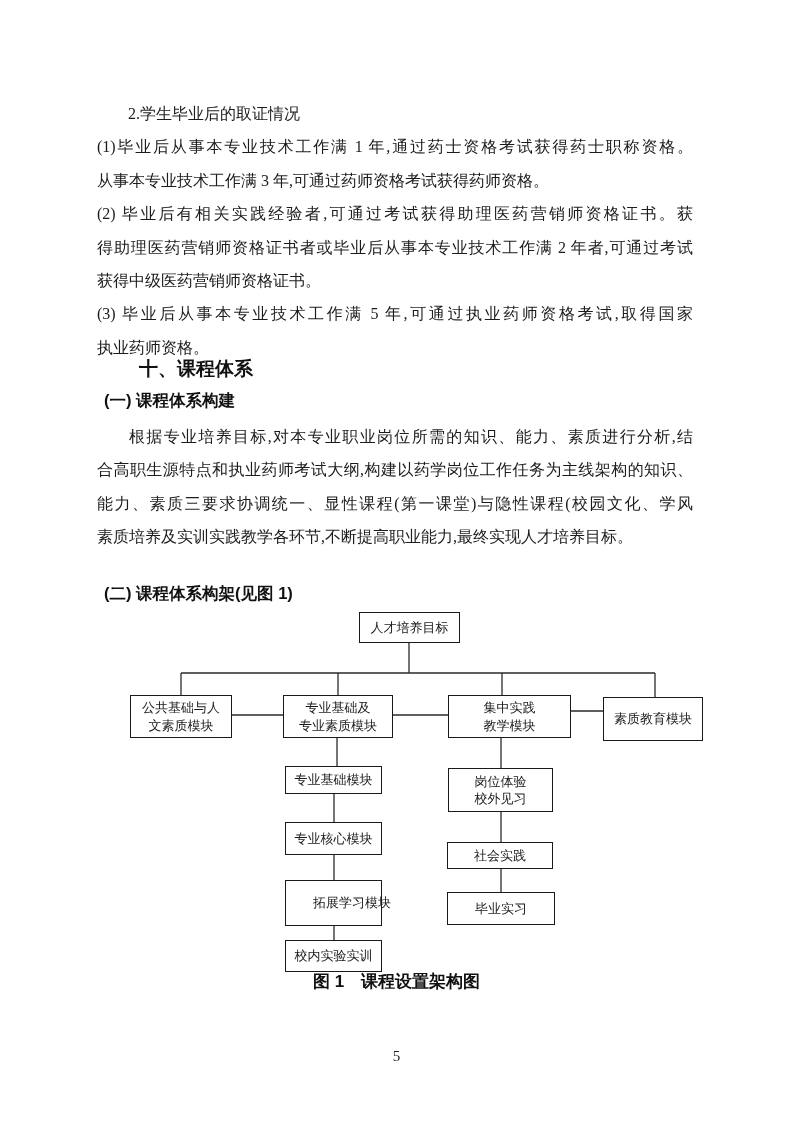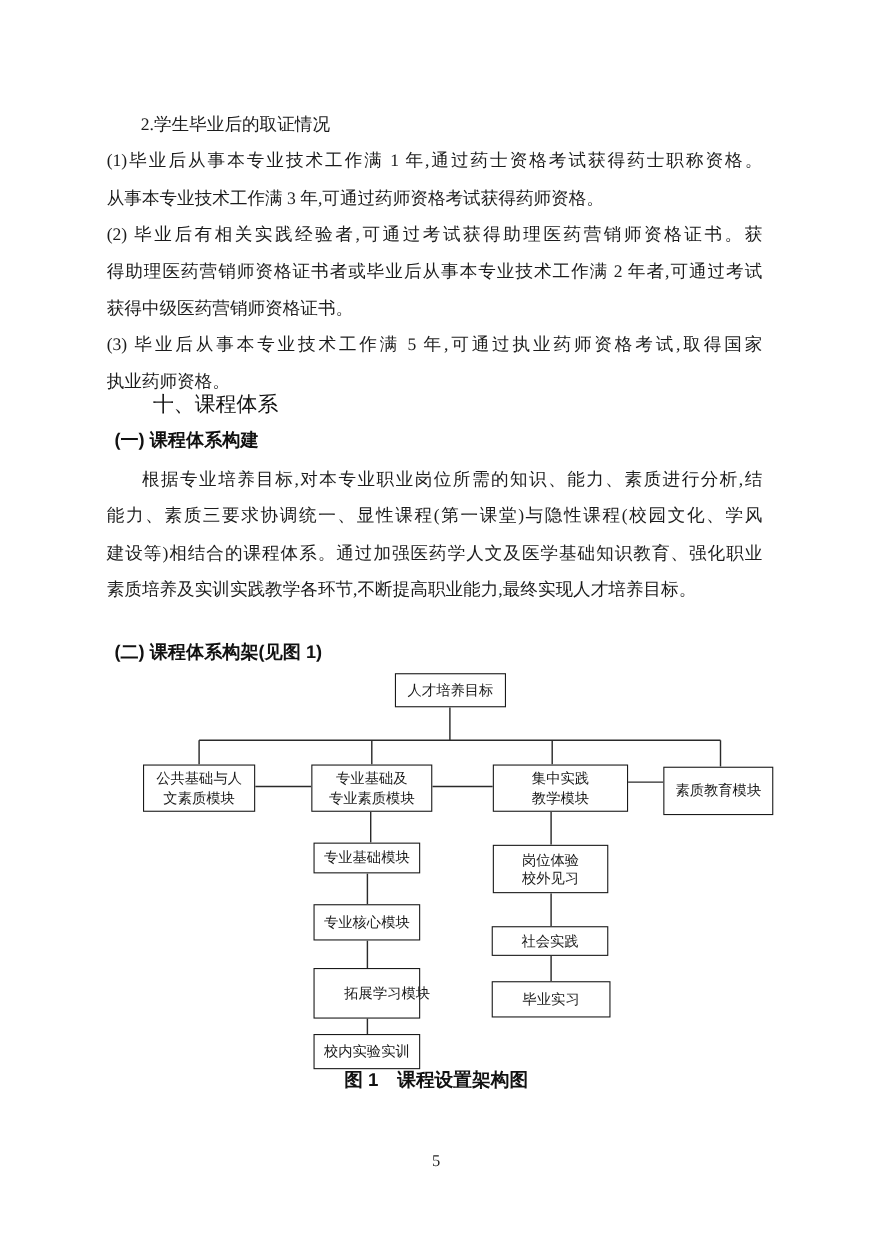--- a/index.html
+++ b/index.html
@@ -15,21 +15,21 @@
     font-size:16px; line-height:33.4px; white-space:nowrap;
   }
   .jl { white-space:normal; text-align:justify; text-align-last:justify; }
   .ll { text-align:left; }
   .ind-num { text-indent:31px; }
   .ind-para { text-indent:32px; }
   
   .h1 {
     position:absolute; left:97px; width:596px; top:356px;
     font-family:"Liberation Sans","DejaVu Sans",sans-serif;
-    font-weight:normal; font-size:19px; line-height:26px; text-indent:42px;
+    font-weight:bold; font-size:19px; line-height:26px; text-indent:42px;
     color:#111;
   }
   .h2 {
     position:absolute; left:97px; width:596px;
     font-family:"Liberation Sans","DejaVu Sans",sans-serif;
     font-weight:bold; font-size:16.5px; line-height:24px; text-indent:7px;
     color:#111;
   }
   .h2a { top:388px; }
   .h2b { top:581px; }
@@ -80,22 +80,22 @@
     <div class="bline jl">(3) 毕业后从事本专业技术工作满 5 年,可通过执业药师资格考试,取得国家</div>
     <div class="bline ll">执业药师资格。</div>
   </div>
 
   <div class="h1">十、课程体系</div>
 
   <div class="h2 h2a">(一) 课程体系构建</div>
 
   <div class="textblock" style="top:420px;">
     <div class="bline jl ind-para">根据专业培养目标,对本专业职业岗位所需的知识、能力、素质进行分析,结</div>
+    <div class="bline jl">合高职生源特点和执业药师考试大纲,构建以药学岗位工作任务为主线架构的知识、</div>
     <div class="bline jl">能力、素质三要求协调统一、显性课程(第一课堂)与隐性课程(校园文化、学风</div>
-    <div class="bline jl">建设等)相结合的课程体系。通过加强医药学人文及医学基础知识教育、强化职业</div>
     <div class="bline ll">素质培养及实训实践教学各环节,不断提高职业能力,最终实现人才培养目标。</div>
   </div>
 
   <div class="h2 h2b">(二) 课程体系构架(见图 1)</div>
 
   <svg id="connectors" width="793" height="1122" viewBox="0 0 793 1122">
     <g stroke="#2a2a2a" stroke-width="1.3">
       <line x1="409" y1="643" x2="409" y2="673"></line>
       <line x1="181" y1="673" x2="655" y2="673"></line>
       <line x1="181" y1="673" x2="181" y2="695"></line>

